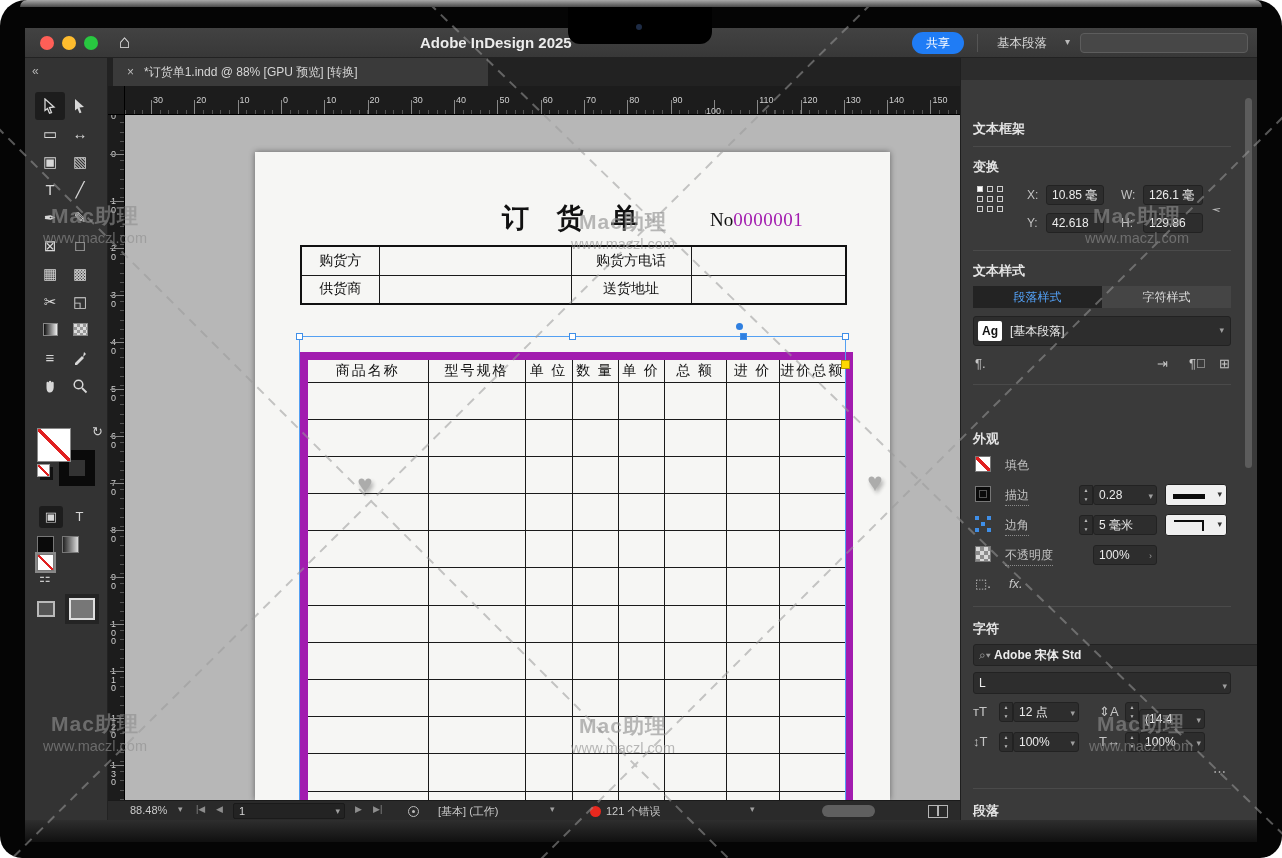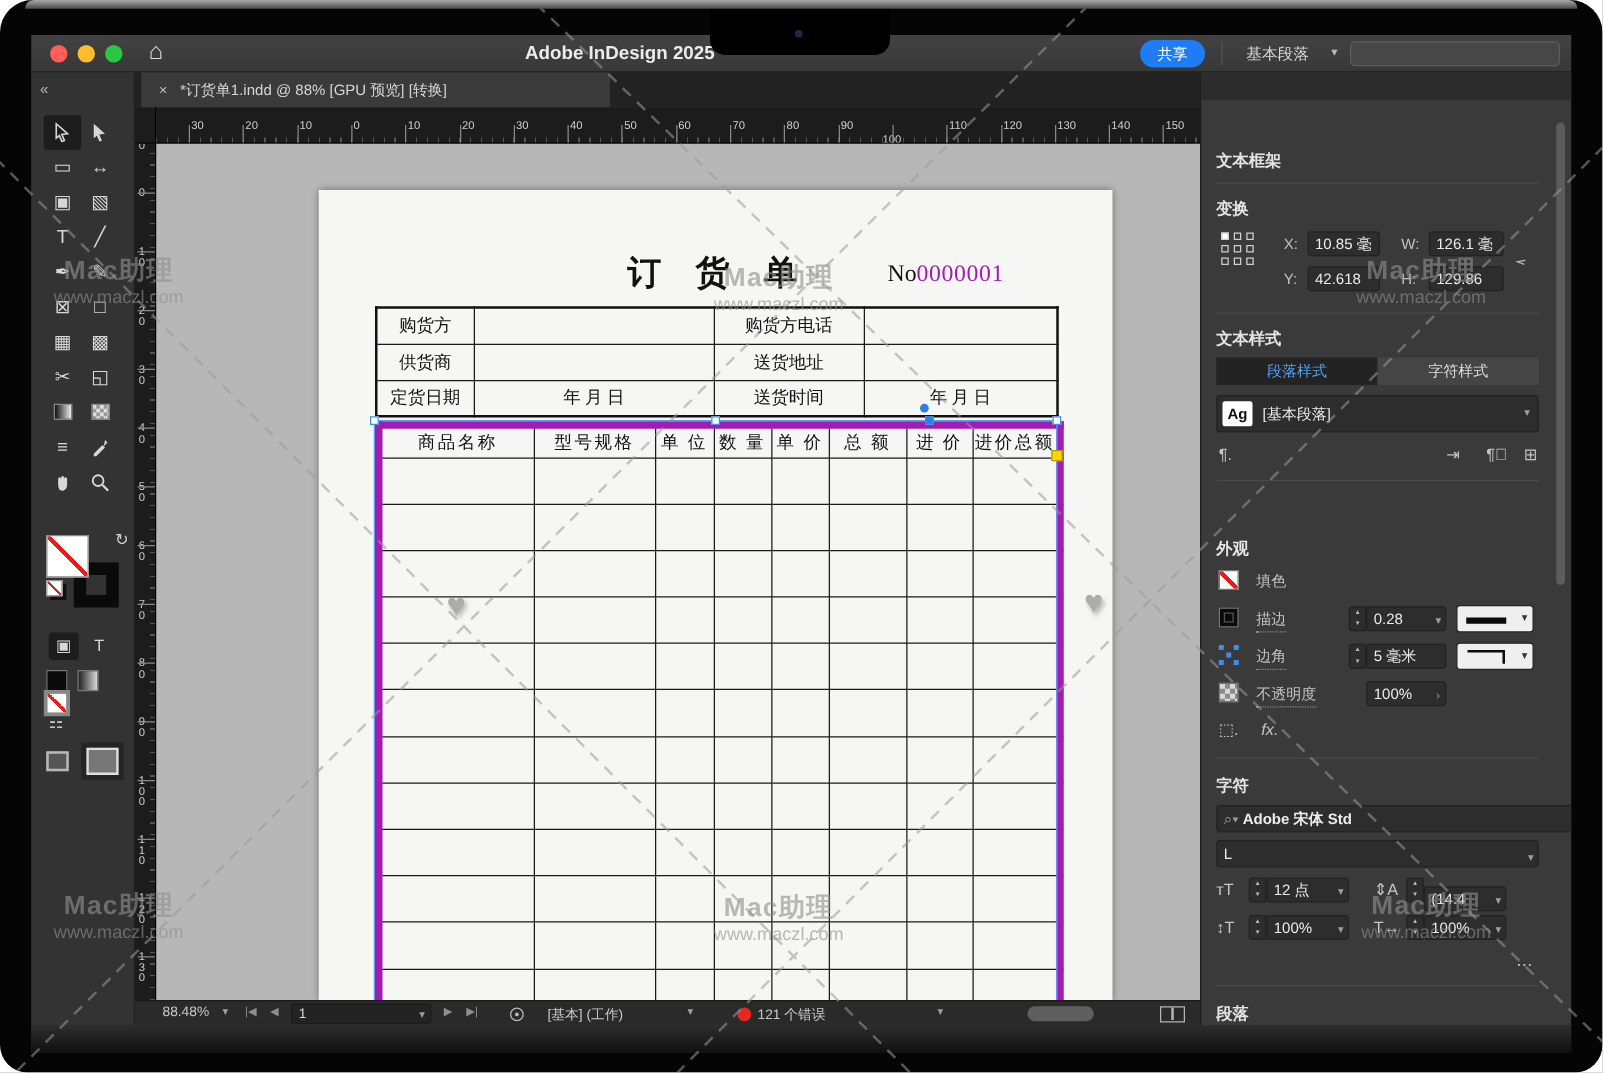--- a/index.html
+++ b/index.html
@@ -79,21 +79,21 @@
   .canvas { position:absolute; left:100px; top:87px; width:835px; height:685px; background:#b7b7b7; overflow:hidden; }
   .page { position:absolute; left:130px; top:37px; width:635px; height:648px; background:#f6f6f4; box-shadow:0 0 6px rgba(0,0,0,.45); overflow:hidden; }
 
   .form-title { position:absolute; left:190px; top:48px; width:260px; text-align:center; font-size:27px; font-weight:bold; letter-spacing:10px; color:#111; font-family:"Liberation Sans", sans-serif; }
   .form-no { position:absolute; left:455px; top:57px; font-size:19px; color:#111; font-family:"Liberation Serif", serif; }
   .form-no .num { color:#a21caf; letter-spacing:0.5px; }
 
   table.doc { border-collapse:collapse; table-layout:fixed; font-family:"Liberation Serif", serif; }
   table.doc td, table.doc th { border:1.4px solid #1a1a1a; font-weight:normal; font-size:14px; color:#111; text-align:center; padding:0; overflow:hidden; white-space:nowrap; }
   .info-tbl { position:absolute; left:45px; top:93px; width:545px; border:2px solid #111; }
-  .main-tbl { position:absolute; left:45px; top:185px; width:545px; border:6px solid #a21caf; }
+  .main-tbl { position:absolute; left:45px; top:200px; width:545px; border:8px solid #a21caf; }
   .main-tbl th { height:26px; letter-spacing:2px; border-bottom:2px solid #111; }
   .main-tbl td { height:37.2px; }
   .info-tbl td { height:29px; }
 
   
   .sel-frame { position:absolute; left:44px; top:184px; width:547px; height:470px; border:1.5px solid #54a0f2; pointer-events:none; }
   .handle { position:absolute; width:7px; height:7px; background:#fff; border:1.5px solid #3f8fe8; }
   .handle.solid { background:#2f7fe0; }
   .handle.yellow { width:9px; height:9px; background:#ffd800; border:1px solid #b89b00; }
   .inport-dot { position:absolute; width:7px; height:7px; border-radius:50%; background:#2f7fe0; }
@@ -329,26 +329,20 @@
               <td></td>
               <td>购货方电话</td>
               <td></td>
             </tr>
             <tr>
               <td>供货商</td>
               <td></td>
               <td>送货地址</td>
               <td></td>
             </tr>
-            <tr>
-              <td>定货日期</td>
-              <td>年    月    日</td>
-              <td>送货时间</td>
-              <td>年    月    日</td>
-            </tr>
           </tbody>
         </table>
       <table class="doc main-tbl" id="main-tbl">
           <colgroup>
             <col style="width:124px">
             <col style="width:97px">
             <col style="width:47px">
             <col style="width:46px">
             <col style="width:46px">
             <col style="width:62px">

